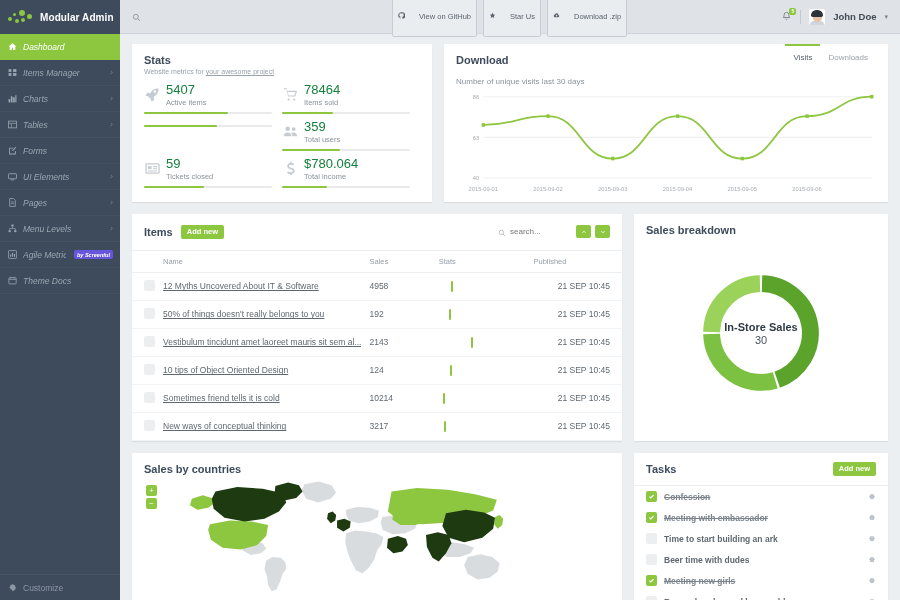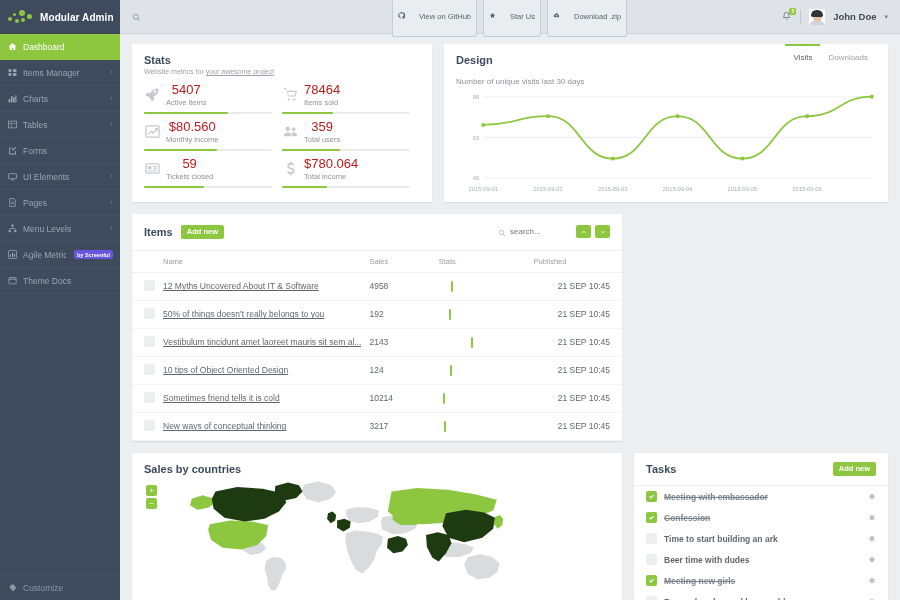--- a/index.html
+++ b/index.html
@@ -36,21 +36,21 @@
   .brand-name {
     color: #fff; font-size: 10px; font-weight: bold; letter-spacing: .1px;
     white-space: nowrap;
   }
   .nav { display: flex; flex-direction: column; }
   .nav-item {
     display: flex; align-items: center; gap: 6px;
     height: 26px; padding: 0 7px;
     color: #9aa6b2; font-size: 8.5px;
     border-bottom: 1px solid rgba(255,255,255,0.045);
-    position: relative; cursor: pointer;
+    position: relative; cursor: pointer; font-style: italic;
   }
   .nav-item.active { background: #8dc63f; color: #fff; border-bottom-color: transparent; }
   .nav-ico {
     width: 10px; height: 10px; display: inline-flex;
     align-items: center; justify-content: center; flex: 0 0 10px;
   }
   .nav-ico svg { width: 9px; height: 9px; display: block; }
   .nav-label { white-space: nowrap; overflow: hidden; }
   .nav-caret {
     position: absolute; right: 7px; top: 50%; transform: translateY(-50%);
@@ -117,21 +117,21 @@
   
   .stats-card { width: 300px; flex: 0 0 300px; padding: 10px 12px 8px; }
   .card-title { font-size: 11px; font-weight: bold; color: #3d4b5c; }
   .card-sub { font-size: 7px; color: #9aa2ab; margin-top: 2px; }
   .card-sub a { color: #9aa2ab; }
   .stat-grid { display: flex; flex-wrap: wrap; margin-top: 8px; }
   .stat-cell { width: 50%; padding-right: 10px; margin-bottom: 6px; }
   .stat-inner { display: flex; align-items: center; gap: 6px; }
   .stat-ico { width: 16px; height: 16px; flex: 0 0 16px; display:flex; align-items:center; justify-content:center; }
   .stat-ico svg { width: 15px; height: 15px; fill: #c6cbd1; }
-  .stat-num { font-size: 13px; color: #b91c1c; line-height: 1.15; text-align: center; }
+  .stat-num { font-size: 13px; color: #15803d; line-height: 1.15; }
   .stat-lbl { font-size: 7.5px; color: #8b939c; line-height: 1.2; }
   .stat-bar { height: 2px; background: #e8eaec; margin-top: 5px; border-radius:1px; }
   .stat-bar > span { display: block; height: 100%; background: #8dc63f; border-radius:1px; }
 
   
   .hist-card { flex: 1; padding: 0; min-width: 0; display:flex; flex-direction:column; }
   .hist-head { display: flex; align-items: flex-start; padding: 10px 12px 0; }
   .hist-tabs { margin-left: auto; display: flex; margin-top: -10px; }
   .htab {
     font-size: 8px; color: #9aa2ab; padding: 8px 8px 7px; cursor: pointer;
@@ -460,33 +460,20 @@
                 <span>
                   <span class="stat-num" style="display:block">78464</span>
                   <span class="stat-lbl" style="display:block">Items sold</span>
                 </span>
               </div>
               <div class="stat-bar">
                 <span style="width:40%"></span>
               </div>
             </div>
             <div class="stat-cell">
-              <div class="stat-inner">
-                <span class="stat-ico">
-                  <svg viewBox="0 0 16 16" fill="#c6cbd1">
-                    <rect x="1" y="2" width="14" height="12" rx="1" fill="none" stroke="#c6cbd1" stroke-width="1.4"></rect>
-                    <path d="M3.5 11l3-3.4 2.3 2 3.6-4.2" fill="none" stroke="#c6cbd1" stroke-width="1.4"></path>
-                    <path d="M10.6 5h2.4v2.4" fill="none" stroke="#c6cbd1" stroke-width="1.3"></path>
-                  </svg>
-                </span>
-                <span>
-                  <span class="stat-num" style="display:block">$80.560</span>
-                  <span class="stat-lbl" style="display:block">Monthly income</span>
-                </span>
-              </div>
               <div class="stat-bar">
                 <span style="width:57%"></span>
               </div>
             </div>
             <div class="stat-cell">
               <div class="stat-inner">
                 <span class="stat-ico">
                   <svg viewBox="0 0 16 16" fill="#c6cbd1">
                     <circle cx="5" cy="5" r="2.4"></circle>
                     <circle cx="11.4" cy="5.4" r="2"></circle>
@@ -534,21 +521,21 @@
               </div>
               <div class="stat-bar">
                 <span style="width:35%"></span>
               </div>
             </div>
           </div>
       </section>
 
       <section class="card hist-card">
         <div class="hist-head">
-          <div class="card-title">Design</div>
+          <div class="card-title">Download</div>
           <div class="hist-tabs" id="hist-tabs">
               <span class="htab active">Visits</span>
               <span class="htab">Downloads</span>
             </div>
         </div>
         <div class="hist-sub">Number of unique visits last 30 days</div>
         <div class="hist-chart">
           <svg viewBox="0 0 400 95" preserveAspectRatio="none" id="line-svg">
               <line x1="26" y1="79" x2="396" y2="79" stroke="#eef0f2" stroke-width="1"></line>
               <text class="ax-lbl" x="22" y="81" text-anchor="end">40</text>
@@ -675,20 +662,34 @@
                 <td class="c-sales">3217</td>
                 <td class="c-stats">
                   <span class="spark" style="margin-left:5px"></span>
                 </td>
                 <td class="c-pub">21 SEP 10:45</td>
               </tr>
             </tbody>
         </table>
       </section>
 
+      <section class="card sb-card">
+        <div class="card-title">Sales breakdown</div>
+        <div class="donut-wrap">
+          <svg viewBox="0 0 100 100" id="donut-svg">
+              <path d="M50.795811955567565,12.008334027955868 A38,38 0 0 1 62.496932576066165,85.88630206902428" fill="none" stroke="#5ba32b" stroke-width="13"></path>
+              <path d="M60.98320828388992,86.37814090621856 A38,38 0 0 1 12.008334027955868,50.79581195556755" fill="none" stroke="#7cc142" stroke-width="13"></path>
+              <path d="M12.008334027955868,49.20418804443244 A38,38 0 0 1 49.20418804443244,12.008334027955868" fill="none" stroke="#9bd35a" stroke-width="13"></path>
+            </svg>
+          <div class="donut-center">
+            <div class="donut-t1">In-Store Sales</div>
+            <div class="donut-t2">30</div>
+          </div>
+        </div>
+      </section>
     </div>
 
     <div class="row">
 
       <section class="card map-card">
         <div class="card-title">Sales by countries</div>
         <div class="map-zoom">
           <button class="zbtn">+</button>
           <button class="zbtn">−</button>
         </div>
@@ -749,35 +750,35 @@
           <span class="card-title">Tasks</span>
           <button class="btn-green" style="margin-left:auto">Add new</button>
         </div>
         <div id="tasks-list">
             <div class="task-row done">
               <span class="task-chk on">
                 <svg viewBox="0 0 12 12" stroke-width="2">
                   <path d="M2.5 6.2 L4.8 8.5 L9.5 3.6"></path>
                 </svg>
               </span>
-              <span class="task-lbl">Meeting with embassador</span>
+              <span class="task-lbl">Confession</span>
               <span class="gear">
                 <svg viewBox="0 0 16 16">
                   <path d="M8 5.6A2.4 2.4 0 1 0 8 10.4 2.4 2.4 0 0 0 8 5.6zm0 3.6a1.2 1.2 0 1 1 0-2.4 1.2 1.2 0 0 1 0 2.4z"></path>
                   <path d="M13.8 7.2h-1.1a4.7 4.7 0 0 0-.45-1.08l.78-.78-1.37-1.37-.78.78A4.7 4.7 0 0 0 9.8 4.3V3.2H7.9v1.1c-.38.1-.74.25-1.07.45l-.78-.78L4.68 5.34l.78.78c-.2.33-.35.7-.45 1.08H3.9v1.9h1.1c.1.38.25.75.45 1.08l-.78.78 1.37 1.37.78-.78c.33.2.7.35 1.08.45v1.1h1.9v-1.1c.38-.1.75-.25 1.08-.45l.78.78 1.37-1.37-.78-.78c.2-.33.35-.7.45-1.08h1.1z"></path>
                 </svg>
               </span>
             </div>
             <div class="task-row done">
               <span class="task-chk on">
                 <svg viewBox="0 0 12 12" stroke-width="2">
                   <path d="M2.5 6.2 L4.8 8.5 L9.5 3.6"></path>
                 </svg>
               </span>
-              <span class="task-lbl">Confession</span>
+              <span class="task-lbl">Meeting with embassador</span>
               <span class="gear">
                 <svg viewBox="0 0 16 16">
                   <path d="M8 5.6A2.4 2.4 0 1 0 8 10.4 2.4 2.4 0 0 0 8 5.6zm0 3.6a1.2 1.2 0 1 1 0-2.4 1.2 1.2 0 0 1 0 2.4z"></path>
                   <path d="M13.8 7.2h-1.1a4.7 4.7 0 0 0-.45-1.08l.78-.78-1.37-1.37-.78.78A4.7 4.7 0 0 0 9.8 4.3V3.2H7.9v1.1c-.38.1-.74.25-1.07.45l-.78-.78L4.68 5.34l.78.78c-.2.33-.35.7-.45 1.08H3.9v1.9h1.1c.1.38.25.75.45 1.08l-.78.78 1.37 1.37.78-.78c.33.2.7.35 1.08.45v1.1h1.9v-1.1c.38-.1.75-.25 1.08-.45l.78.78 1.37-1.37-.78-.78c.2-.33.35-.7.45-1.08h1.1z"></path>
                 </svg>
               </span>
             </div>
             <div class="task-row">
               <span class="task-chk"></span>
               <span class="task-lbl">Time to start building an ark</span>

